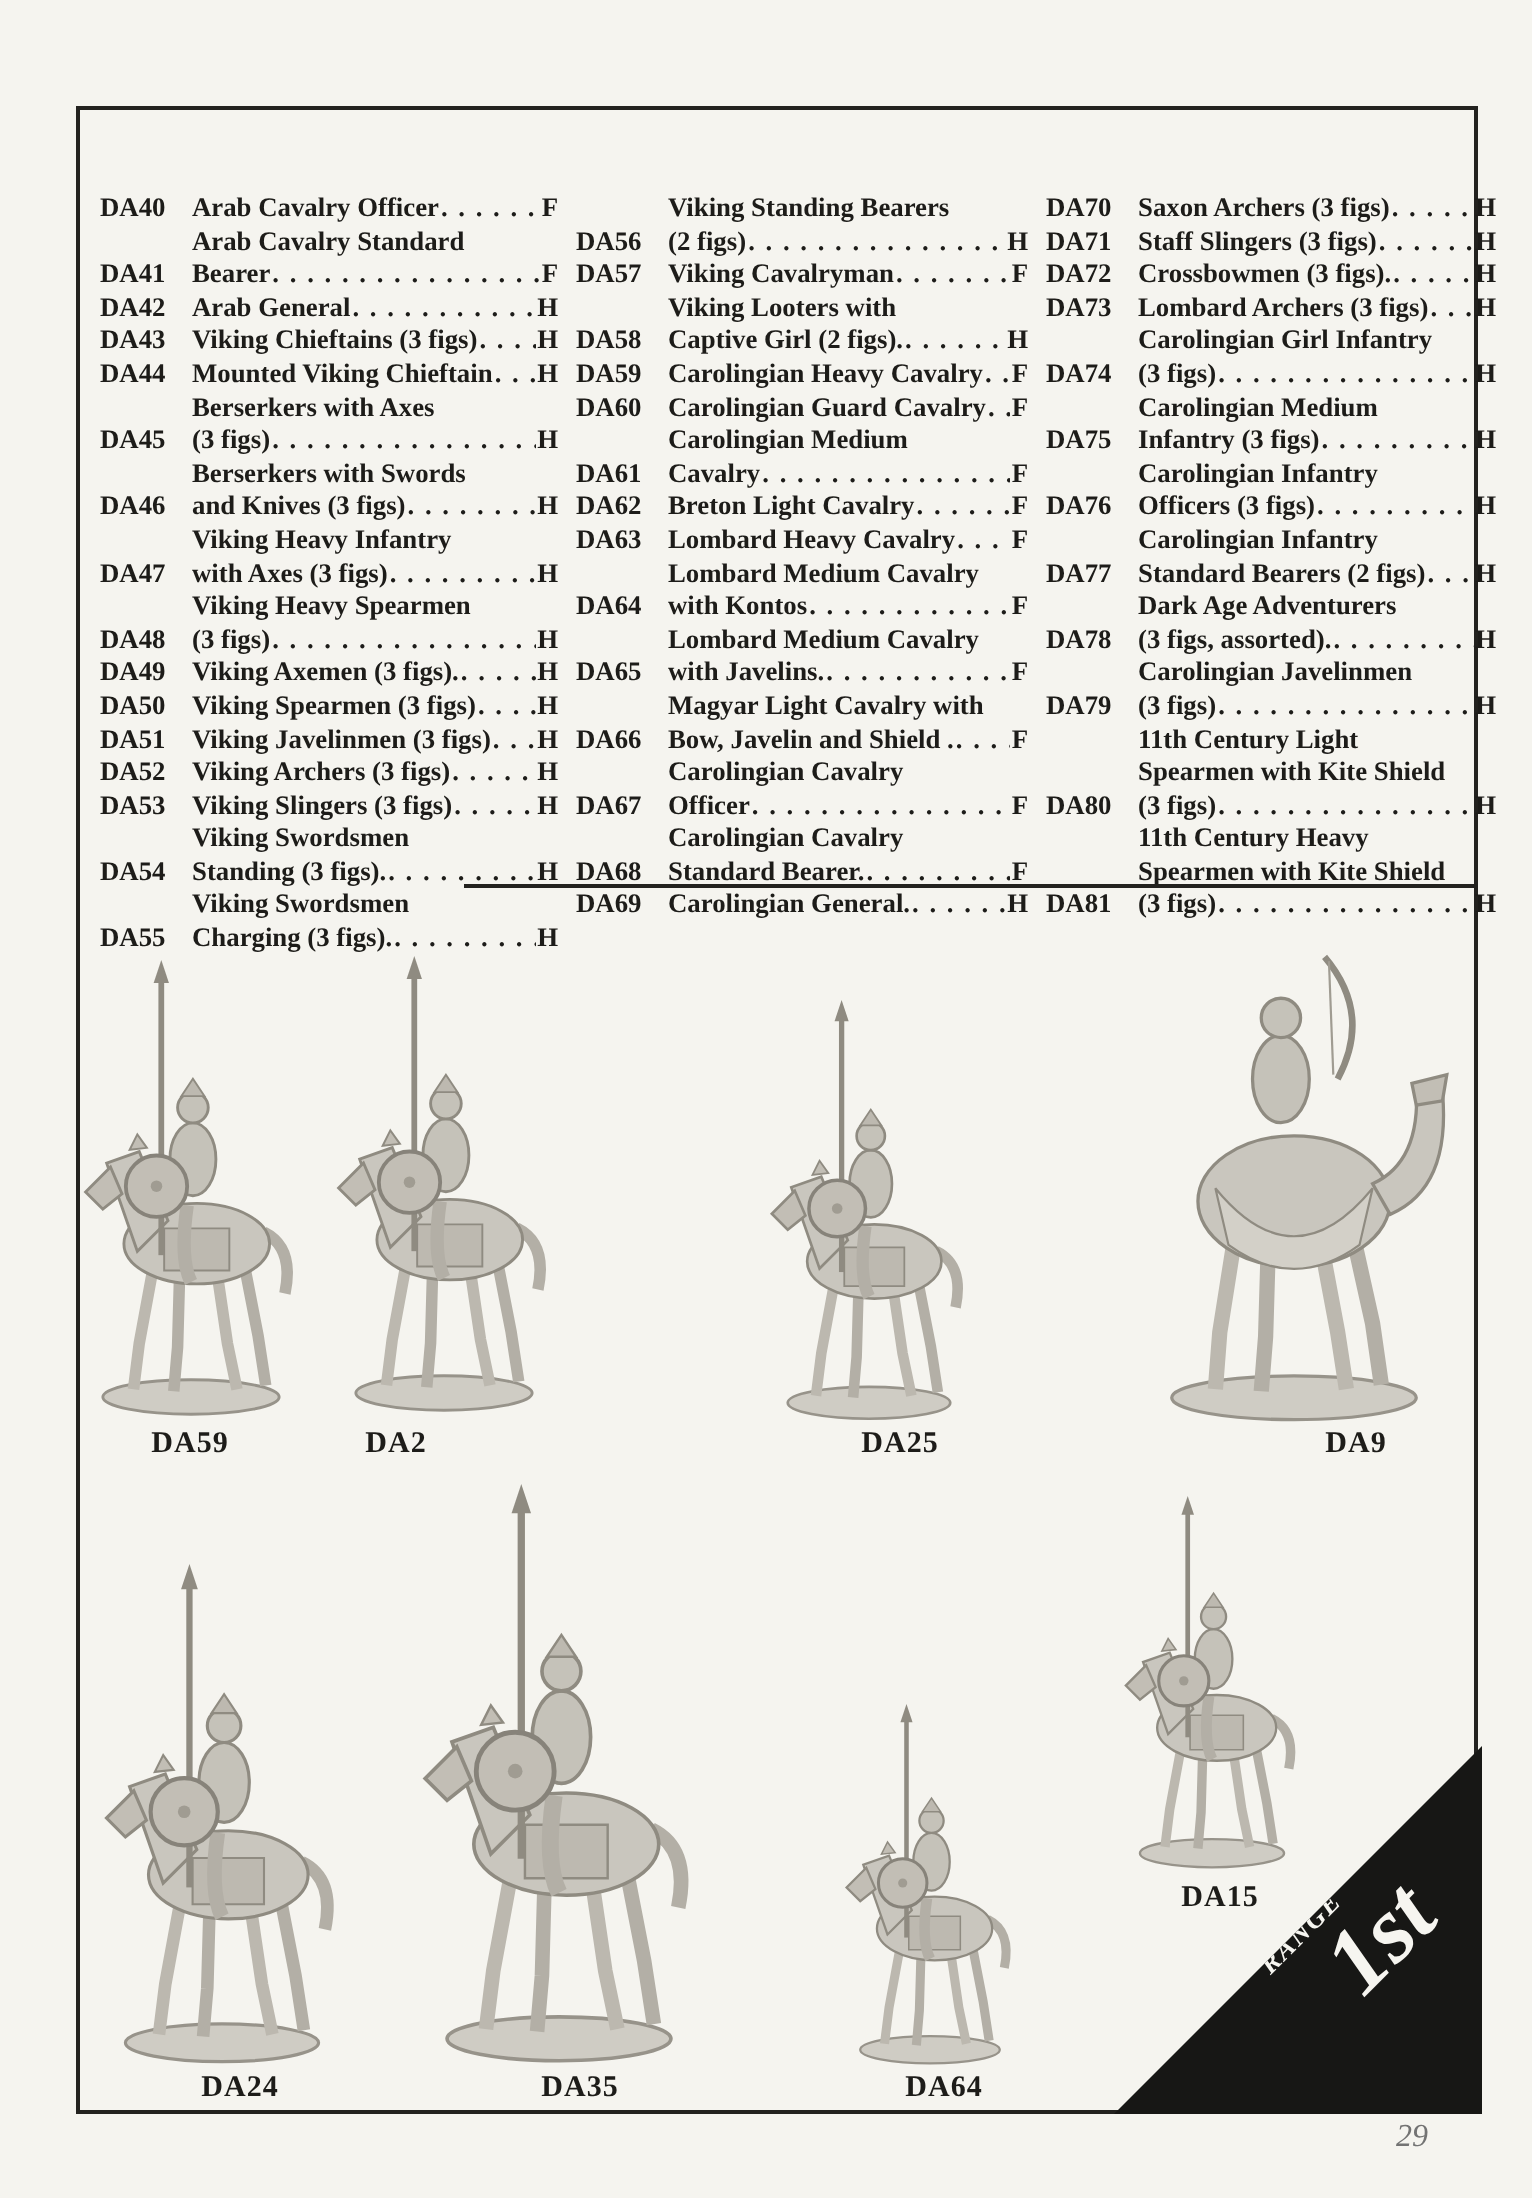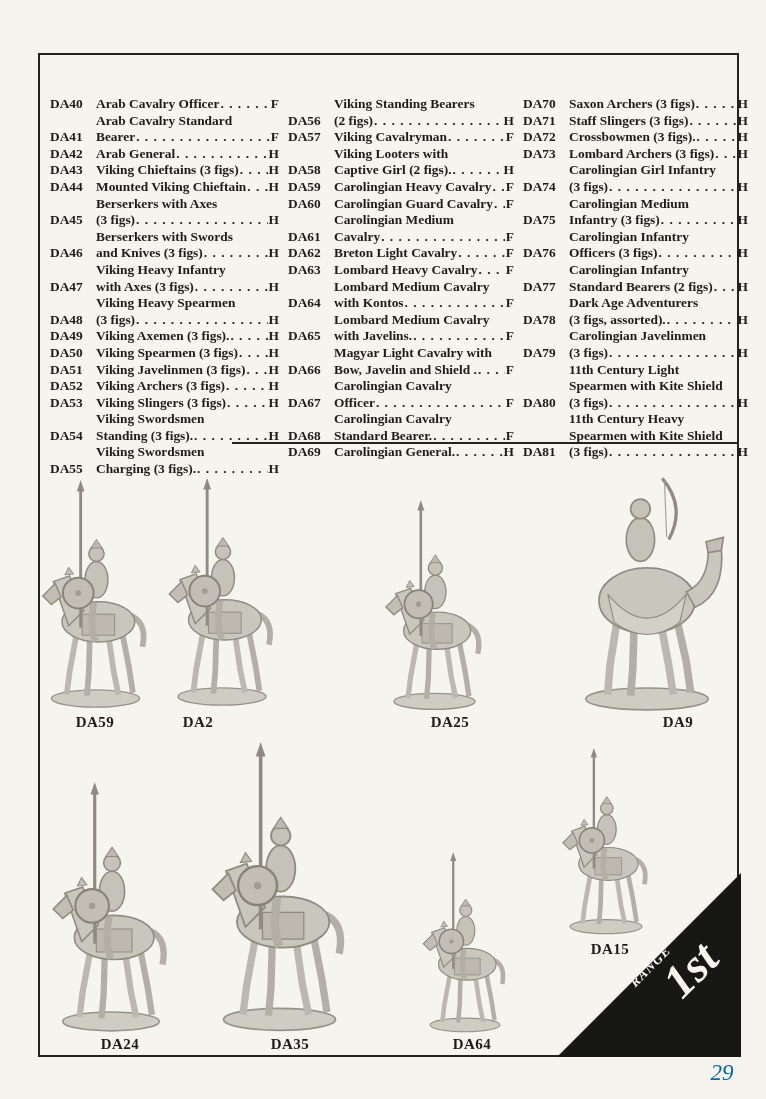--- a/index.html
+++ b/index.html
@@ -56,22 +56,22 @@
     transform:translate(-50%,-50%) rotate(-45deg) translateY(10px);
     text-align:center;color:#f6f5f0;
     font-style:italic;font-weight:bold;letter-spacing:1px;
   }
   .banner-line{font-size:13.5px;line-height:14.5px;white-space:nowrap;}
   .banner-award{
     font-size:47px;line-height:44px;font-weight:bold;
     transform:translateX(26px);letter-spacing:0;
   }
   .page-number{
-    position:absolute;left:698px;top:1060px;width:48px;text-align:center;z-index:3;
-    font-style:italic;font-size:23px;color:#0369a1;
+    position:absolute;left:698px;top:1060px;width:48px;text-align:left;z-index:3;
+    font-style:italic;font-size:16px;color:#737373;
   }
   .defs{position:absolute;width:0;height:0;overflow:hidden;}
 </style>
 </head>
 <body>
 
 <svg class="defs" aria-hidden="true">
   <defs>
     <g id="sym-horse">
 

